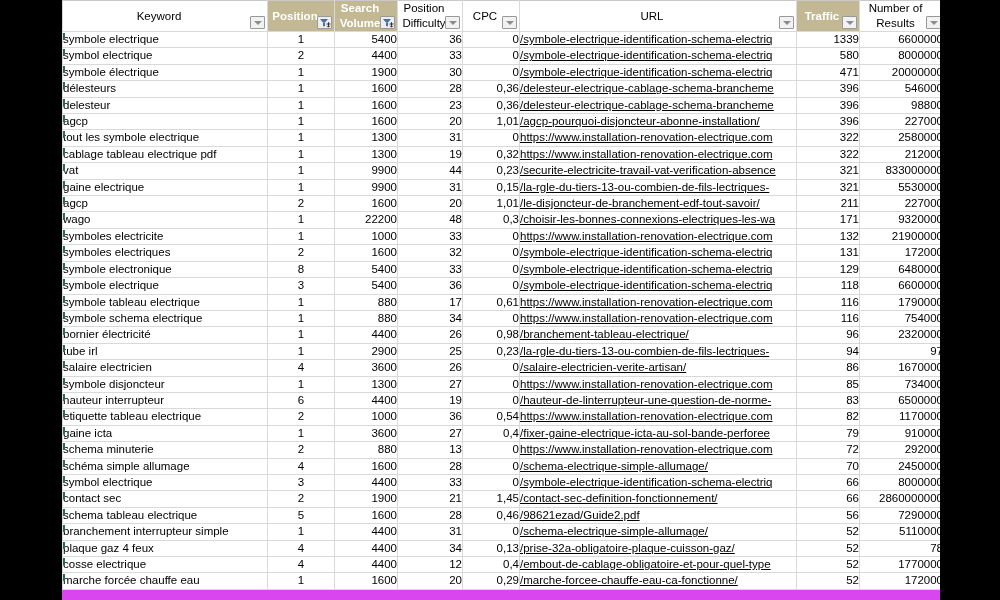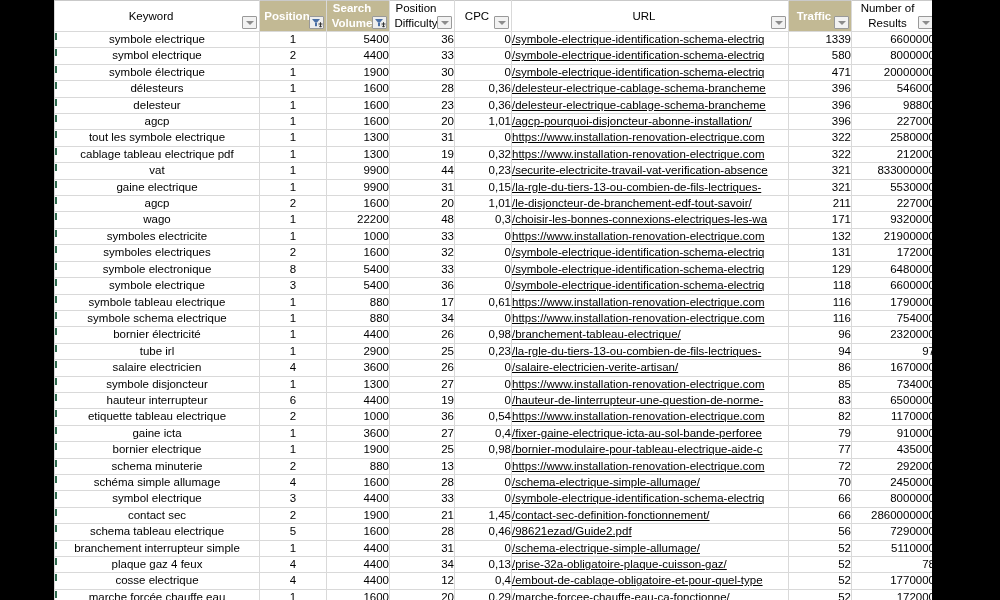--- a/index.html
+++ b/index.html
@@ -10,21 +10,21 @@
     overflow: hidden;
     font-family: "Liberation Sans", sans-serif;
   }
   #screen {
     position: relative;
     width: 1000px; height: 600px;
     background: #000000;
   }
   #sheet {
     position: absolute;
-    left: 54px; top: 0px;
+    left: 62px; top: 0px;
     width: 878px; height: 600px;
     background: #d946ef;
     overflow: hidden;
   }
   table.grid {
     border-collapse: collapse;
     table-layout: fixed;
     width: 878px;
     background: #ffffff;
   }
@@ -82,21 +82,21 @@
     border-top: 4px solid #8c8c8c;
   }
   .fbtn.filtered { background: #eeeeee; }
   .fbtn.filtered .funnel {
     position: absolute;
     left: 2px; top: 2px;
     width: 11px; height: 9px;
     display: block;
   }
   
-  td.c-keyword { text-align: center; padding-left: 4px; }
+  td.c-keyword { text-align: left; padding-left: 4px; }
   td.c-num { text-align: right; padding-right: 5px; }
   td.c-url { text-align: left; padding-left: 3px; text-decoration: underline; }
   td.c-pos { text-align: center; }
   tbody tr td:first-child { position: relative; }
   .rowmark {
     position: absolute;
     left: -1px; top: 1px;
     width: 3px; height: 7px;
     background: #2f6b4f;
   }
@@ -446,30 +446,20 @@
             <td class="c-keyword"><span class="rowmark"></span><span>gaine icta</span></td>
             <td class="c-pos">1</td>
             <td class="c-num">3600</td>
             <td class="c-num">27</td>
             <td class="c-num">0,4</td>
             <td class="c-url">/fixer-gaine-electrique-icta-au-sol-bande-perforee</td>
             <td class="c-num">79</td>
             <td class="c-num">910000</td>
           </tr>
           <tr>
-            <td class="c-keyword"><span class="rowmark"></span><span>bornier electrique</span></td>
-            <td class="c-pos">1</td>
-            <td class="c-num">1900</td>
-            <td class="c-num">25</td>
-            <td class="c-num">0,98</td>
-            <td class="c-url">/bornier-modulaire-pour-tableau-electrique-aide-c</td>
-            <td class="c-num">77</td>
-            <td class="c-num">435000</td>
-          </tr>
-          <tr>
             <td class="c-keyword"><span class="rowmark"></span><span>schema minuterie</span></td>
             <td class="c-pos">2</td>
             <td class="c-num">880</td>
             <td class="c-num">13</td>
             <td class="c-num">0</td>
             <td class="c-url">https://www.installation-renovation-electrique.com</td>
             <td class="c-num">72</td>
             <td class="c-num">292000</td>
           </tr>
           <tr>

